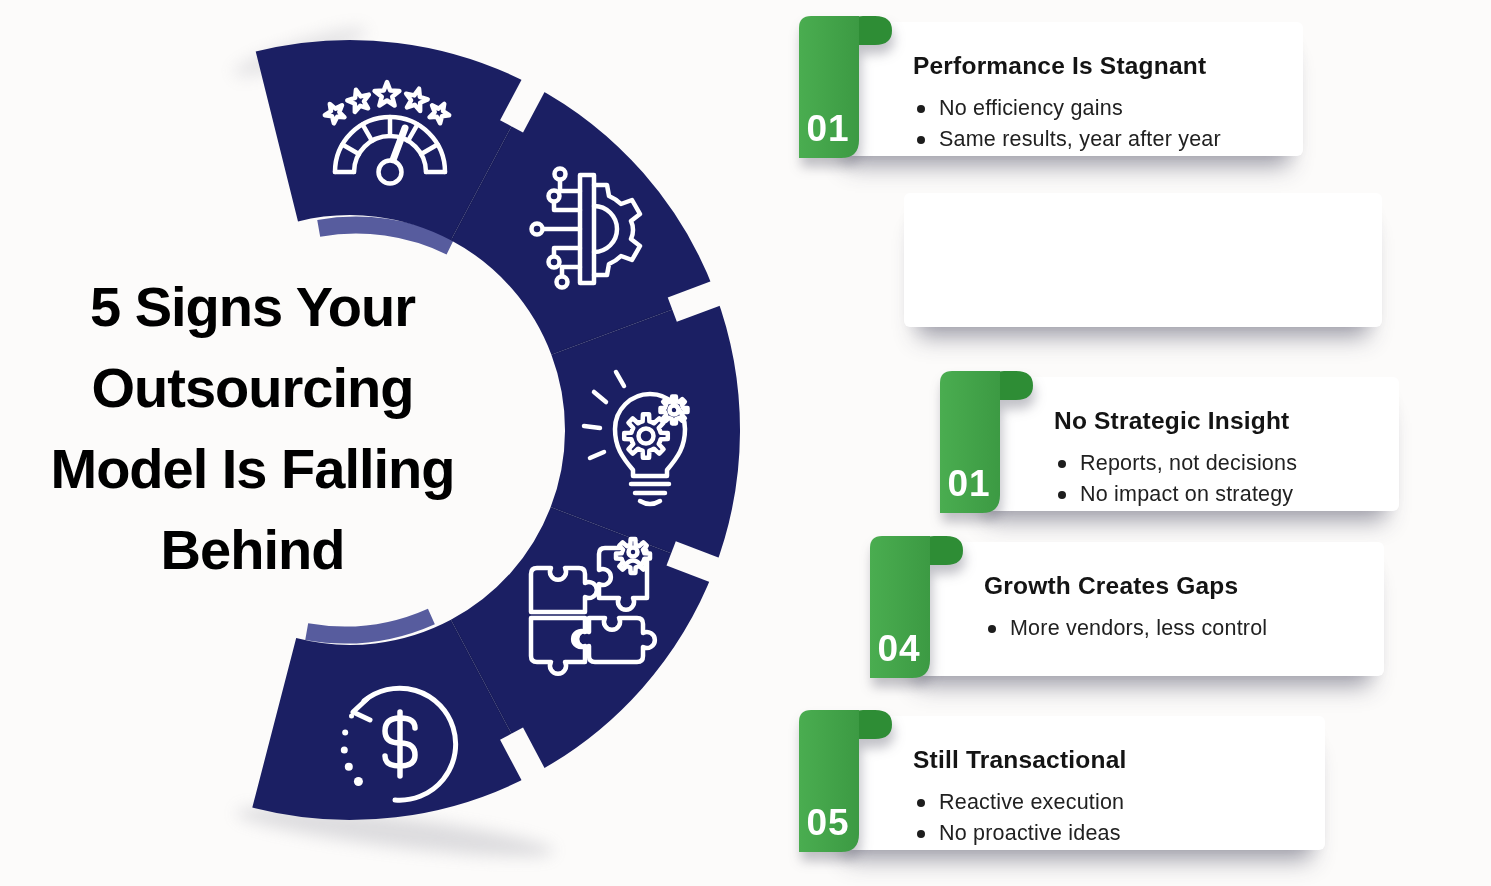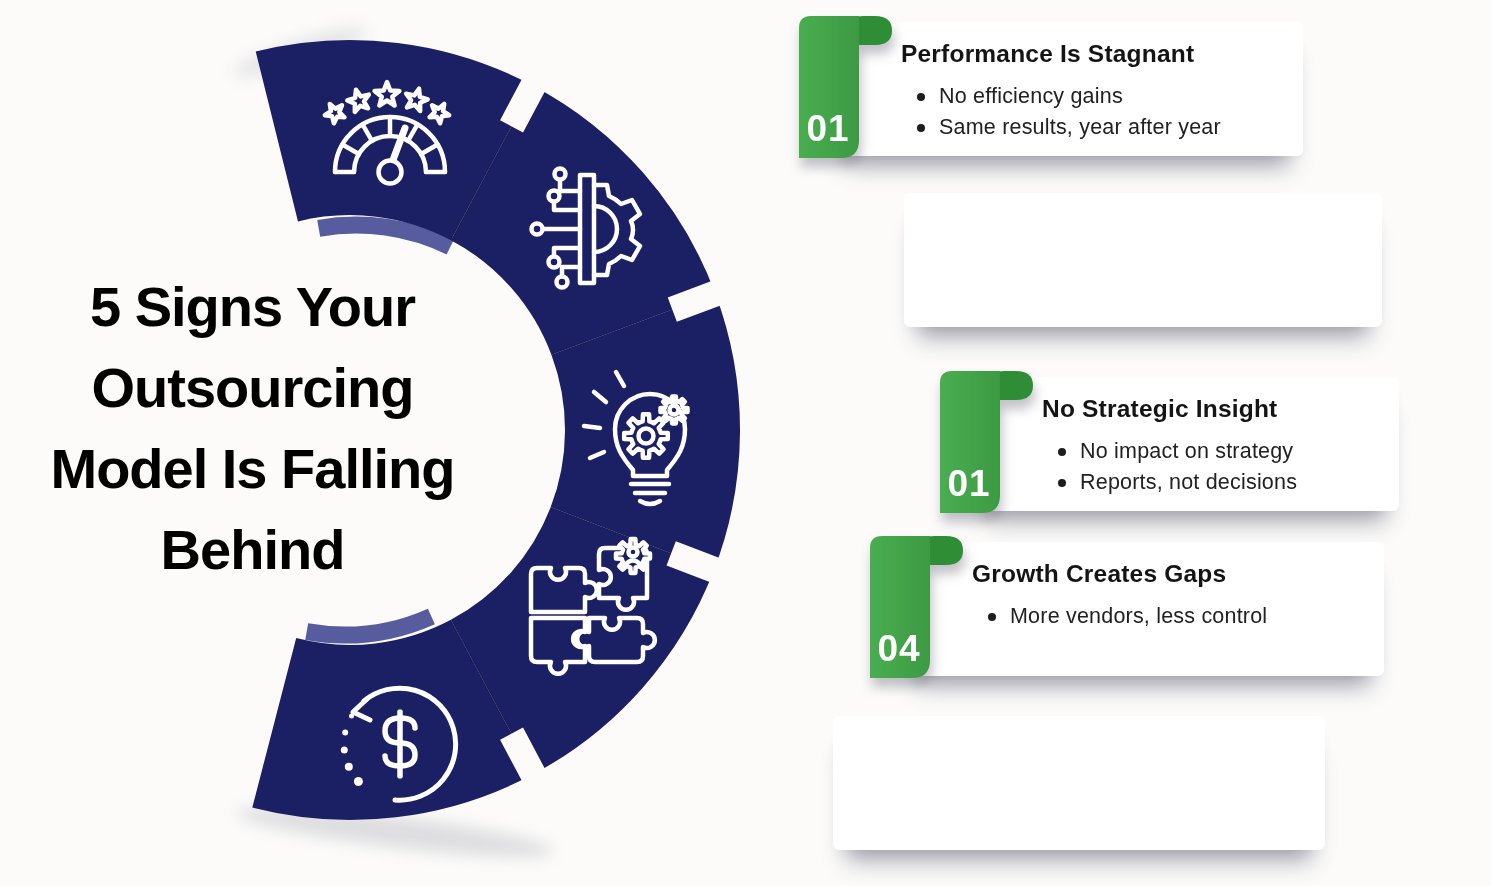--- a/index.html
+++ b/index.html
@@ -36,21 +36,21 @@
   .ribbon{position:absolute;left:0;top:0;width:100px;height:160px;z-index:3;
     filter:drop-shadow(2px 9px 6px rgba(50,50,70,.30));}
   .ribbon svg{position:absolute;left:0;top:0;width:100px;height:160px;}
   .ribbon .curl{fill:#2e8d35;}
   .ribbon .strip{fill:url(#gradGreen);}
   .ribbon .num{
     position:absolute;left:0;bottom:22px;width:62px;text-align:center;
     color:#ffffff;font-size:37px;font-weight:bold;letter-spacing:1px;
   }
   .content{position:absolute;left:104px;top:28px;width:440px;z-index:2;}
-  .item-title{margin:0;font-size:24.5px;font-weight:bold;color:#141414;letter-spacing:.2px;}
+  .item-title{margin:12px;font-size:24.5px;font-weight:bold;color:#141414;letter-spacing:.2px;}
   .bullets{list-style:none;margin:13px 0 0 0;padding:0 0 0 14px;}
   .bullets li{
     position:relative;font-size:21.5px;line-height:31px;color:#212121;
     padding-left:24px;letter-spacing:.2px;
   }
   .bullets li::before{
     content:"";position:absolute;left:2px;top:12px;width:8px;height:8px;
     border-radius:50%;background:#1d1d1d;
   }
 </style>
@@ -204,22 +204,22 @@
   <div class="ribbon">
     <svg viewBox="0 0 100 160" aria-hidden="true">
       <path class="curl" d="M55 33 L55 12 Q55 4 66 4 L78 4 Q95 4 95 18.5 Q95 33 78 33 Z"></path>
       <path class="strip" d="M14 4 L62 4 L62 128 Q62 146 44 146 L2 146 L2 16 Q2 4 14 4 Z"></path>
     </svg>
     <span class="num">01</span>
   </div>
   <div class="content">
     <h2 class="item-title">No Strategic Insight</h2>
     <ul class="bullets">
+      <li>Reports, not decisions</li>
       <li>No impact on strategy</li>
-      <li>Reports, not decisions</li>
     </ul>
   </div>
 </section>
 
 <section class="row row4">
   <div class="card"></div>
   <div class="ribbon">
     <svg viewBox="0 0 100 160" aria-hidden="true">
       <path class="curl" d="M55 33 L55 12 Q55 4 66 4 L78 4 Q95 4 95 18.5 Q95 33 78 33 Z"></path>
       <path class="strip" d="M14 4 L62 4 L62 128 Q62 146 44 146 L2 146 L2 16 Q2 4 14 4 Z"></path>
@@ -229,13 +229,27 @@
   <div class="content">
     <h2 class="item-title">Growth Creates Gaps</h2>
     <ul class="bullets">
       <li>More vendors, less control</li>
     </ul>
   </div>
 </section>
 
 <section class="row row5">
   <div class="card"></div>
+  <div class="ribbon">
+    <svg viewBox="0 0 100 160" aria-hidden="true">
+      <path class="curl" d="M55 33 L55 12 Q55 4 66 4 L78 4 Q95 4 95 18.5 Q95 33 78 33 Z"></path>
+      <path class="strip" d="M14 4 L62 4 L62 128 Q62 146 44 146 L2 146 L2 16 Q2 4 14 4 Z"></path>
+    </svg>
+    <span class="num">05</span>
+  </div>
+  <div class="content">
+    <h2 class="item-title">Still Transactional</h2>
+    <ul class="bullets">
+      <li>Reactive execution</li>
+      <li>No proactive ideas</li>
+    </ul>
+  </div>
 </section>
 
 </body></html>

